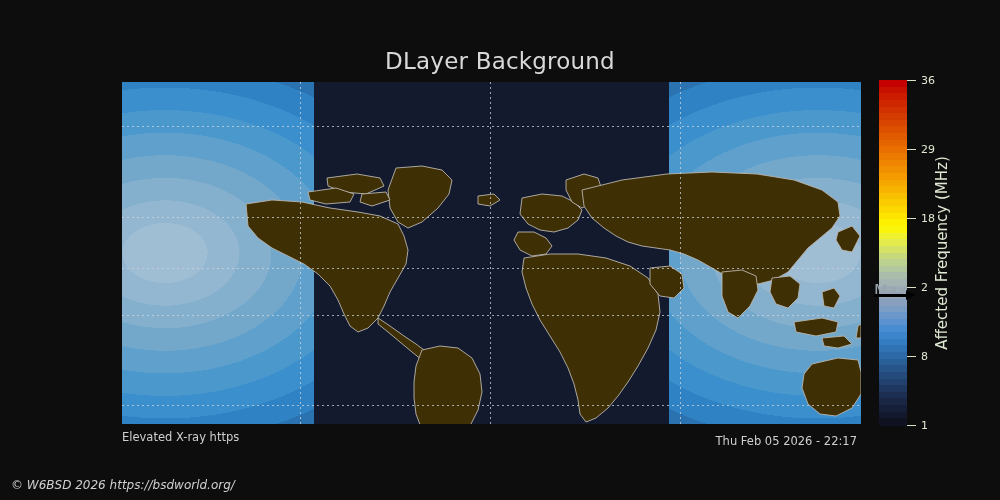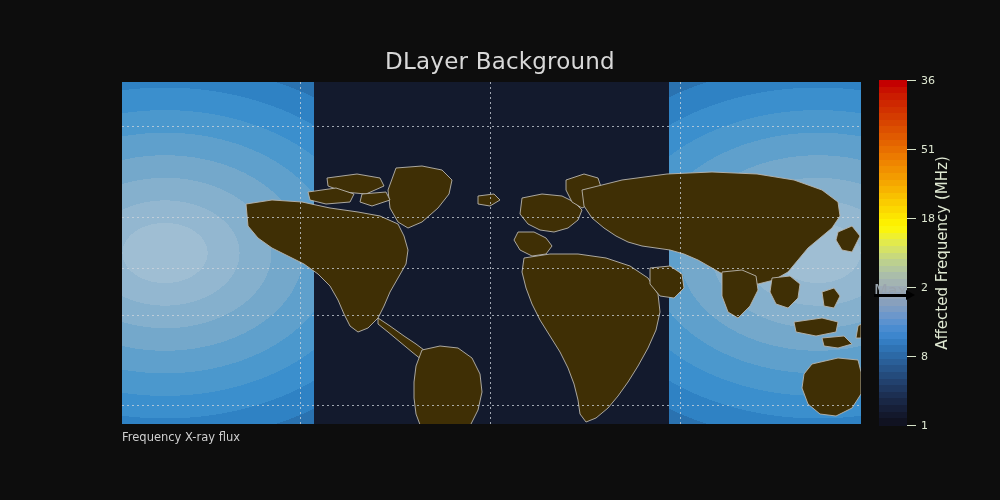--- a/index.html
+++ b/index.html
@@ -263,29 +263,31 @@
   <div class="cb-ticks" id="cb-ticks">
       <div class="tk" style="top: 345px;"></div>
       <div class="tkl" style="top: 345px;">1</div>
       <div class="tk" style="top: 276px;"></div>
       <div class="tkl" style="top: 276px;">8</div>
       <div class="tk" style="top: 207px;"></div>
       <div class="tkl" style="top: 207px;">2</div>
       <div class="tk" style="top: 138px;"></div>
       <div class="tkl" style="top: 138px;">18</div>
       <div class="tk" style="top: 69px;"></div>
-      <div class="tkl" style="top: 69px;">51</div>
+      <div class="tkl" style="top: 69px;">29</div>
       <div class="tk" style="top: 0px;"></div>
       <div class="tkl" style="top: 0px;">36</div>
     </div>
   <div class="cb-axis-label">
     <span>Affected Frequency (MHz)</span>
   </div>
   <div class="maxmark">
     <div class="mx">Max</div>
     <div class="arrow"></div>
   </div>
 
   <div class="cap-left">
-    <div>Frequency X-ray flux</div>
-  </div>
+    <div>Elevated X-ray https</div>
+  </div>
+  <div class="cap-time">Thu Feb 05 2026 - 22:17</div>
+  <div class="copyright">© W6BSD 2026 https://bsdworld.org/</div>
 
 </div>
 
 </body></html>

